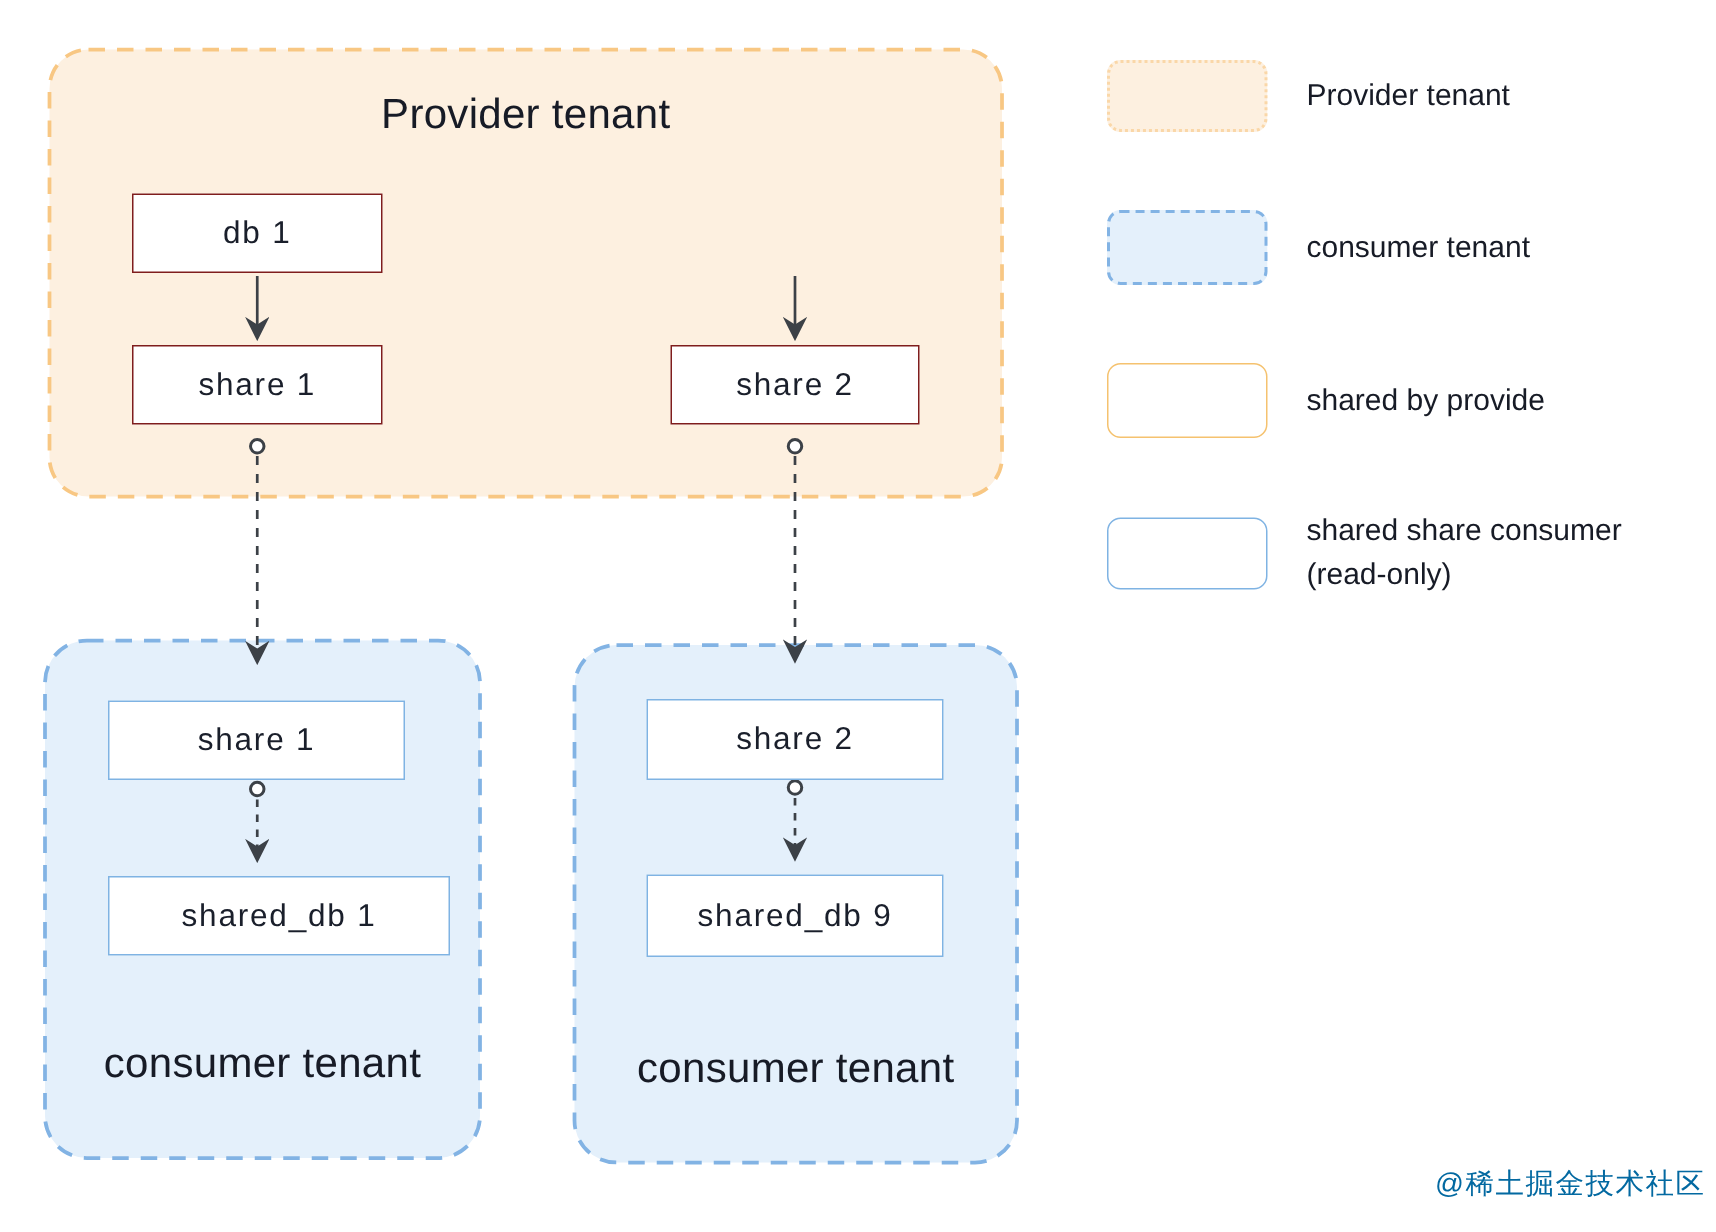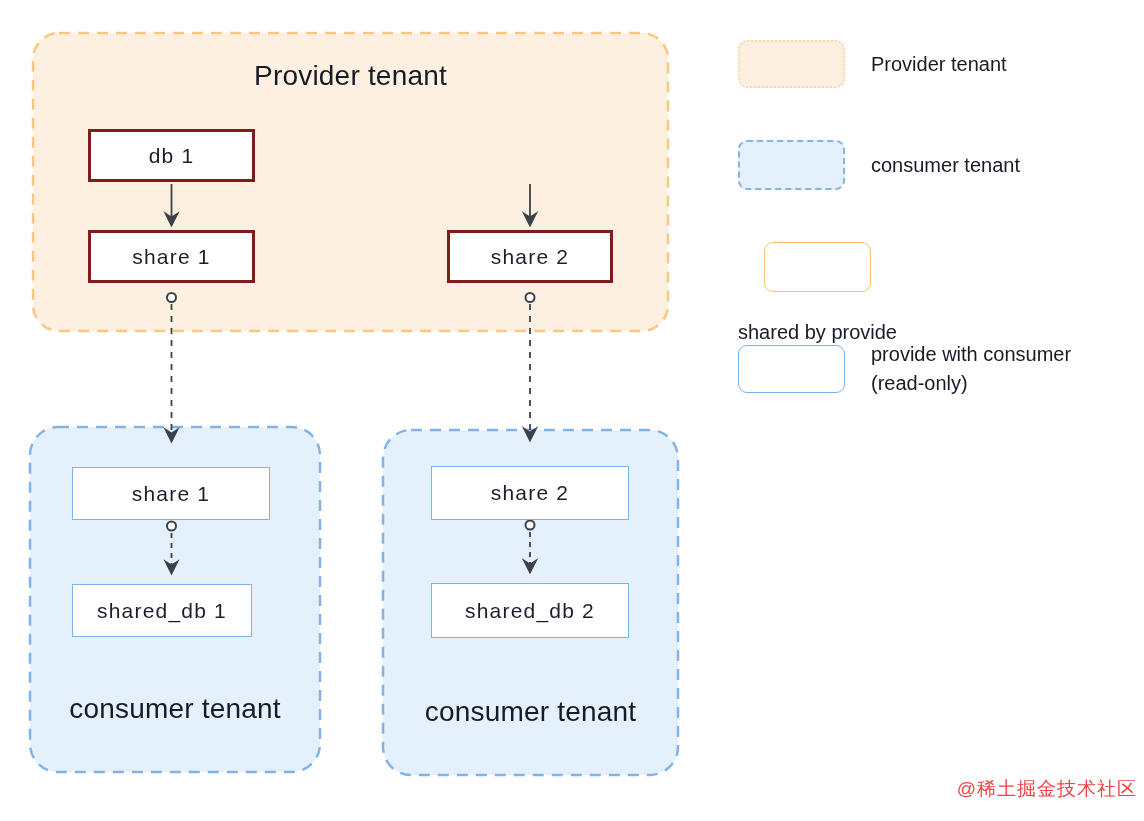--- a/index.html
+++ b/index.html
@@ -35,47 +35,47 @@
   .node {
     background: #ffffff;
     display: flex;
     align-items: center;
     justify-content: center;
     font-size: 21px;
     letter-spacing: 1.2px;
     color: #1A1F2B;
     z-index: 2;
   }
-  .node.orange { border: 3px solid #7f1d1d; }
+  .node.orange { border: 1px solid #7f1d1d; }
   .node.blue   { border: 1px solid #7FB3E3; }
 
   .provider-title { left: 33px; top: 60px; width: 635px; }
   .node-db1      { left: 88px;  top: 129px; width: 167px; height: 53px; }
   .node-db2      { left: 447px; top: 129px; width: 166px; height: 53px; }
   .node-share1p  { left: 88px;  top: 230px; width: 167px; height: 53px; }
   .node-share2p  { left: 447px; top: 230px; width: 166px; height: 53px; }
   .node-share1c  { left: 72px;  top: 467px; width: 198px; height: 53px; }
-  .node-sdb1     { left: 72px;  top: 584px; width: 180px; height: 53px; }
+  .node-sdb1     { left: 72px;  top: 584px; width: 228px; height: 53px; }
   .node-share2c  { left: 431px; top: 466px; width: 198px; height: 54px; }
   .node-sdb2     { left: 431px; top: 583px; width: 198px; height: 55px; }
   .consumer1-label { left: 30px;  top: 693px; width: 290px; }
   .consumer2-label { left: 383px; top: 696px; width: 295px; }
 
   .legend { z-index: 2; }
   .legend-row {
     position: absolute;
     left: 738px;
     display: flex;
     align-items: center;
     gap: 26px;
     z-index: 2;
   }
   .legend-row-1 { top: 40px;  height: 48px; }
   .legend-row-2 { top: 140px; height: 50px; }
-  .legend-row-3 { top: 242px; height: 50px; flex-direction: column; }
+  .legend-row-3 { top: 242px; height: 50px; }
   .legend-row-4 { top: 345px; height: 48px; }
   .swatch {
     width: 107px;
     height: 100%;
     border-radius: 9px;
     flex: 0 0 auto;
   }
   .swatch-provider-fill {
     background: #FDF0E0;
     border: 2px dotted #FAD7A8;
@@ -96,21 +96,21 @@
     font-size: 20px;
     line-height: 29px;
     color: #171B26;
     max-width: 238px;
   }
   .watermark {
     position: absolute;
     right: 7px;
     top: 776px;
     font-size: 19px;
-    color: #ef4444;
+    color: #0369a1;
     letter-spacing: 1px;
     z-index: 2;
   }
 </style>
 </head>
 <body>
 
 <div class="canvas">
 
   <svg class="bg-svg" viewBox="0 0 1144 821" aria-hidden="true">
@@ -142,37 +142,37 @@
   <div class="abs big-title provider-title">Provider tenant</div>
   <div class="abs node orange node-db1">db 1</div>
   <div class="abs node orange node-share1p">share 1</div>
   <div class="abs node orange node-share2p">share 2</div>
 
   <div class="abs node blue node-share1c">share 1</div>
   <div class="abs node blue node-sdb1">shared_db 1</div>
   <div class="abs big-title consumer1-label">consumer tenant</div>
 
   <div class="abs node blue node-share2c">share 2</div>
-  <div class="abs node blue node-sdb2">shared_db 2</div>
+  <div class="abs node blue node-sdb2">shared_db 9</div>
   <div class="abs big-title consumer2-label">consumer tenant</div>
 
   <div class="legend">
     <div class="legend-row legend-row-1">
       <div class="swatch swatch-provider-fill"></div>
       <div class="legend-label">Provider tenant</div>
     </div>
     <div class="legend-row legend-row-2">
       <div class="swatch swatch-consumer-fill"></div>
       <div class="legend-label">consumer tenant</div>
     </div>
     <div class="legend-row legend-row-3">
       <div class="swatch swatch-provider-node"></div>
       <div class="legend-label">shared by provide</div>
     </div>
     <div class="legend-row legend-row-4">
       <div class="swatch swatch-consumer-node"></div>
-      <div class="legend-label">provide with consumer (read-only)</div>
+      <div class="legend-label">shared share consumer (read-only)</div>
     </div>
   </div>
 
   <div class="watermark">@稀土掘金技术社区</div>
 
 </div>
 
 </body></html>

